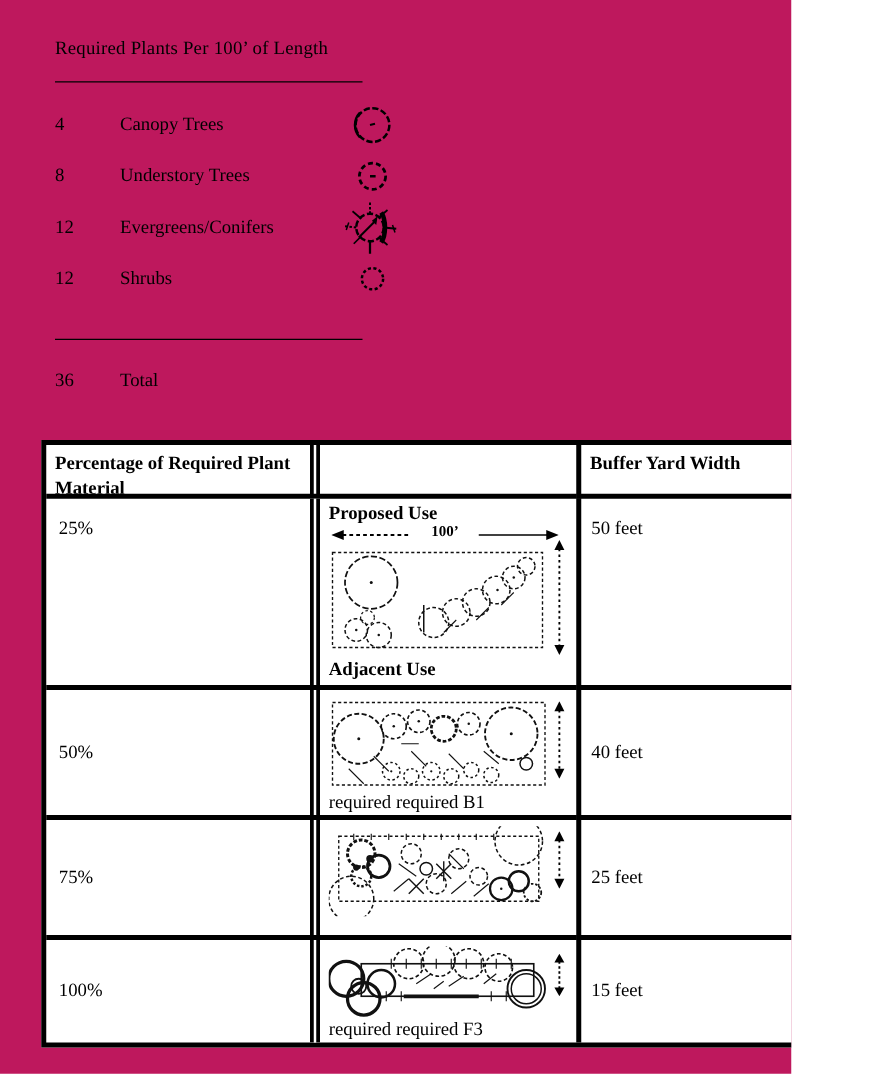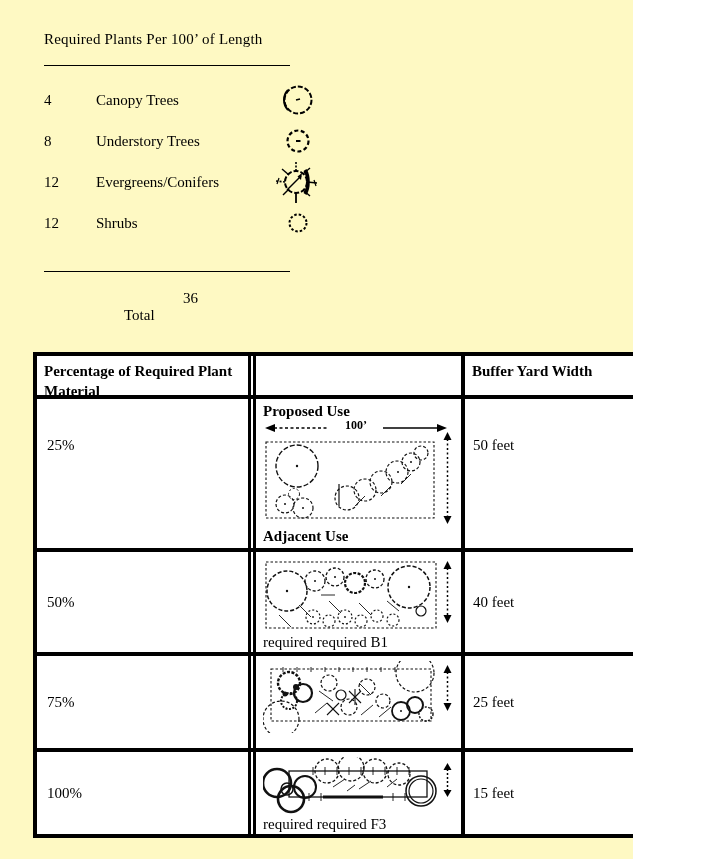--- a/index.html
+++ b/index.html
@@ -5,21 +5,21 @@
   * { box-sizing: border-box; margin: 0; padding: 0; }
   body {
     background: #ffffff;
     font-family: "Liberation Serif", serif;
     color: #000000;
   }
   .page {
     position: relative;
     width: 633px;
     height: 859px;
-    background: #fef9c3;
+    background: #be185d;
     overflow: hidden;
   }
 
   
   .doc-title {
     position: absolute; left: 44px; top: 31px;
     font-size: 15px; letter-spacing: 0.2px;
   }
   .rule {
     position: absolute; left: 44px; width: 246px; height: 0;
@@ -29,41 +29,41 @@
   .rule-bottom { top: 271px; }
 
   .plant-row {
     position: absolute; left: 44px; width: 330px; height: 36px;
     display: flex; align-items: center; font-size: 15px;
   }
   .plant-count { width: 52px; }
   .plant-label { width: 170px; }
   .plant-icon-box { width: 64px; display: flex; justify-content: center; align-items: center; }
   .total-row { position: absolute; left: 44px; top: 290px; width: 330px; height: 30px;
-    display: flex; align-items: center; font-size: 15px; flex-direction: column; }
+    display: flex; align-items: center; font-size: 15px; }
 
   
   .buffer-table {
     position: absolute; left: 33px; top: 352px;
     width: 643px; height: 486px;
     border: 4px solid #000;
     display: grid;
     grid-template-columns: 211px 8px 205px 211px;
     grid-template-rows: 43px 153px 104px 96px 82px;
     background: #fff;
   }
   .cell { border-bottom: 4px solid #000; overflow: hidden; position: relative; }
   .cell.last { border-bottom: none; }
   .gap-col { border-left: 3px solid #000; border-right: 3px solid #000; background: #fff; }
   .col3 { border-left: 4px solid #000; }
 
   .hdr { font-weight: bold; font-size: 15px; line-height: 1.3; padding: 6px 7px; }
   .pct-cell, .width-cell { font-size: 15px; padding-left: 10px; display: flex; align-items: center; }
   .width-cell { padding-left: 8px; }
-  .v-top { align-items: flex-start; padding-top: 38px; }
+  .v-top { align-items: flex-start; padding-top: 16px; }
 
   .mid-cell { padding: 3px 7px; display: flex; flex-direction: column; }
   .use-label { font-weight: bold; font-size: 15px; line-height: 1.2; }
   .dim-arrow-wrap { position: relative; width: 182px; height: 14px; margin: 1px 0 1px 2px; }
   .dim-label {
     position: absolute; left: 50%; top: -3px; transform: translateX(-50%);
     background: #fff; padding: 0 3px; font-size: 12px; font-weight: bold; line-height: 1.2;
   }
   .diagram-row { position: relative; flex: 0 0 auto; }
   .v-arrow { position: absolute; right: 1px; }

